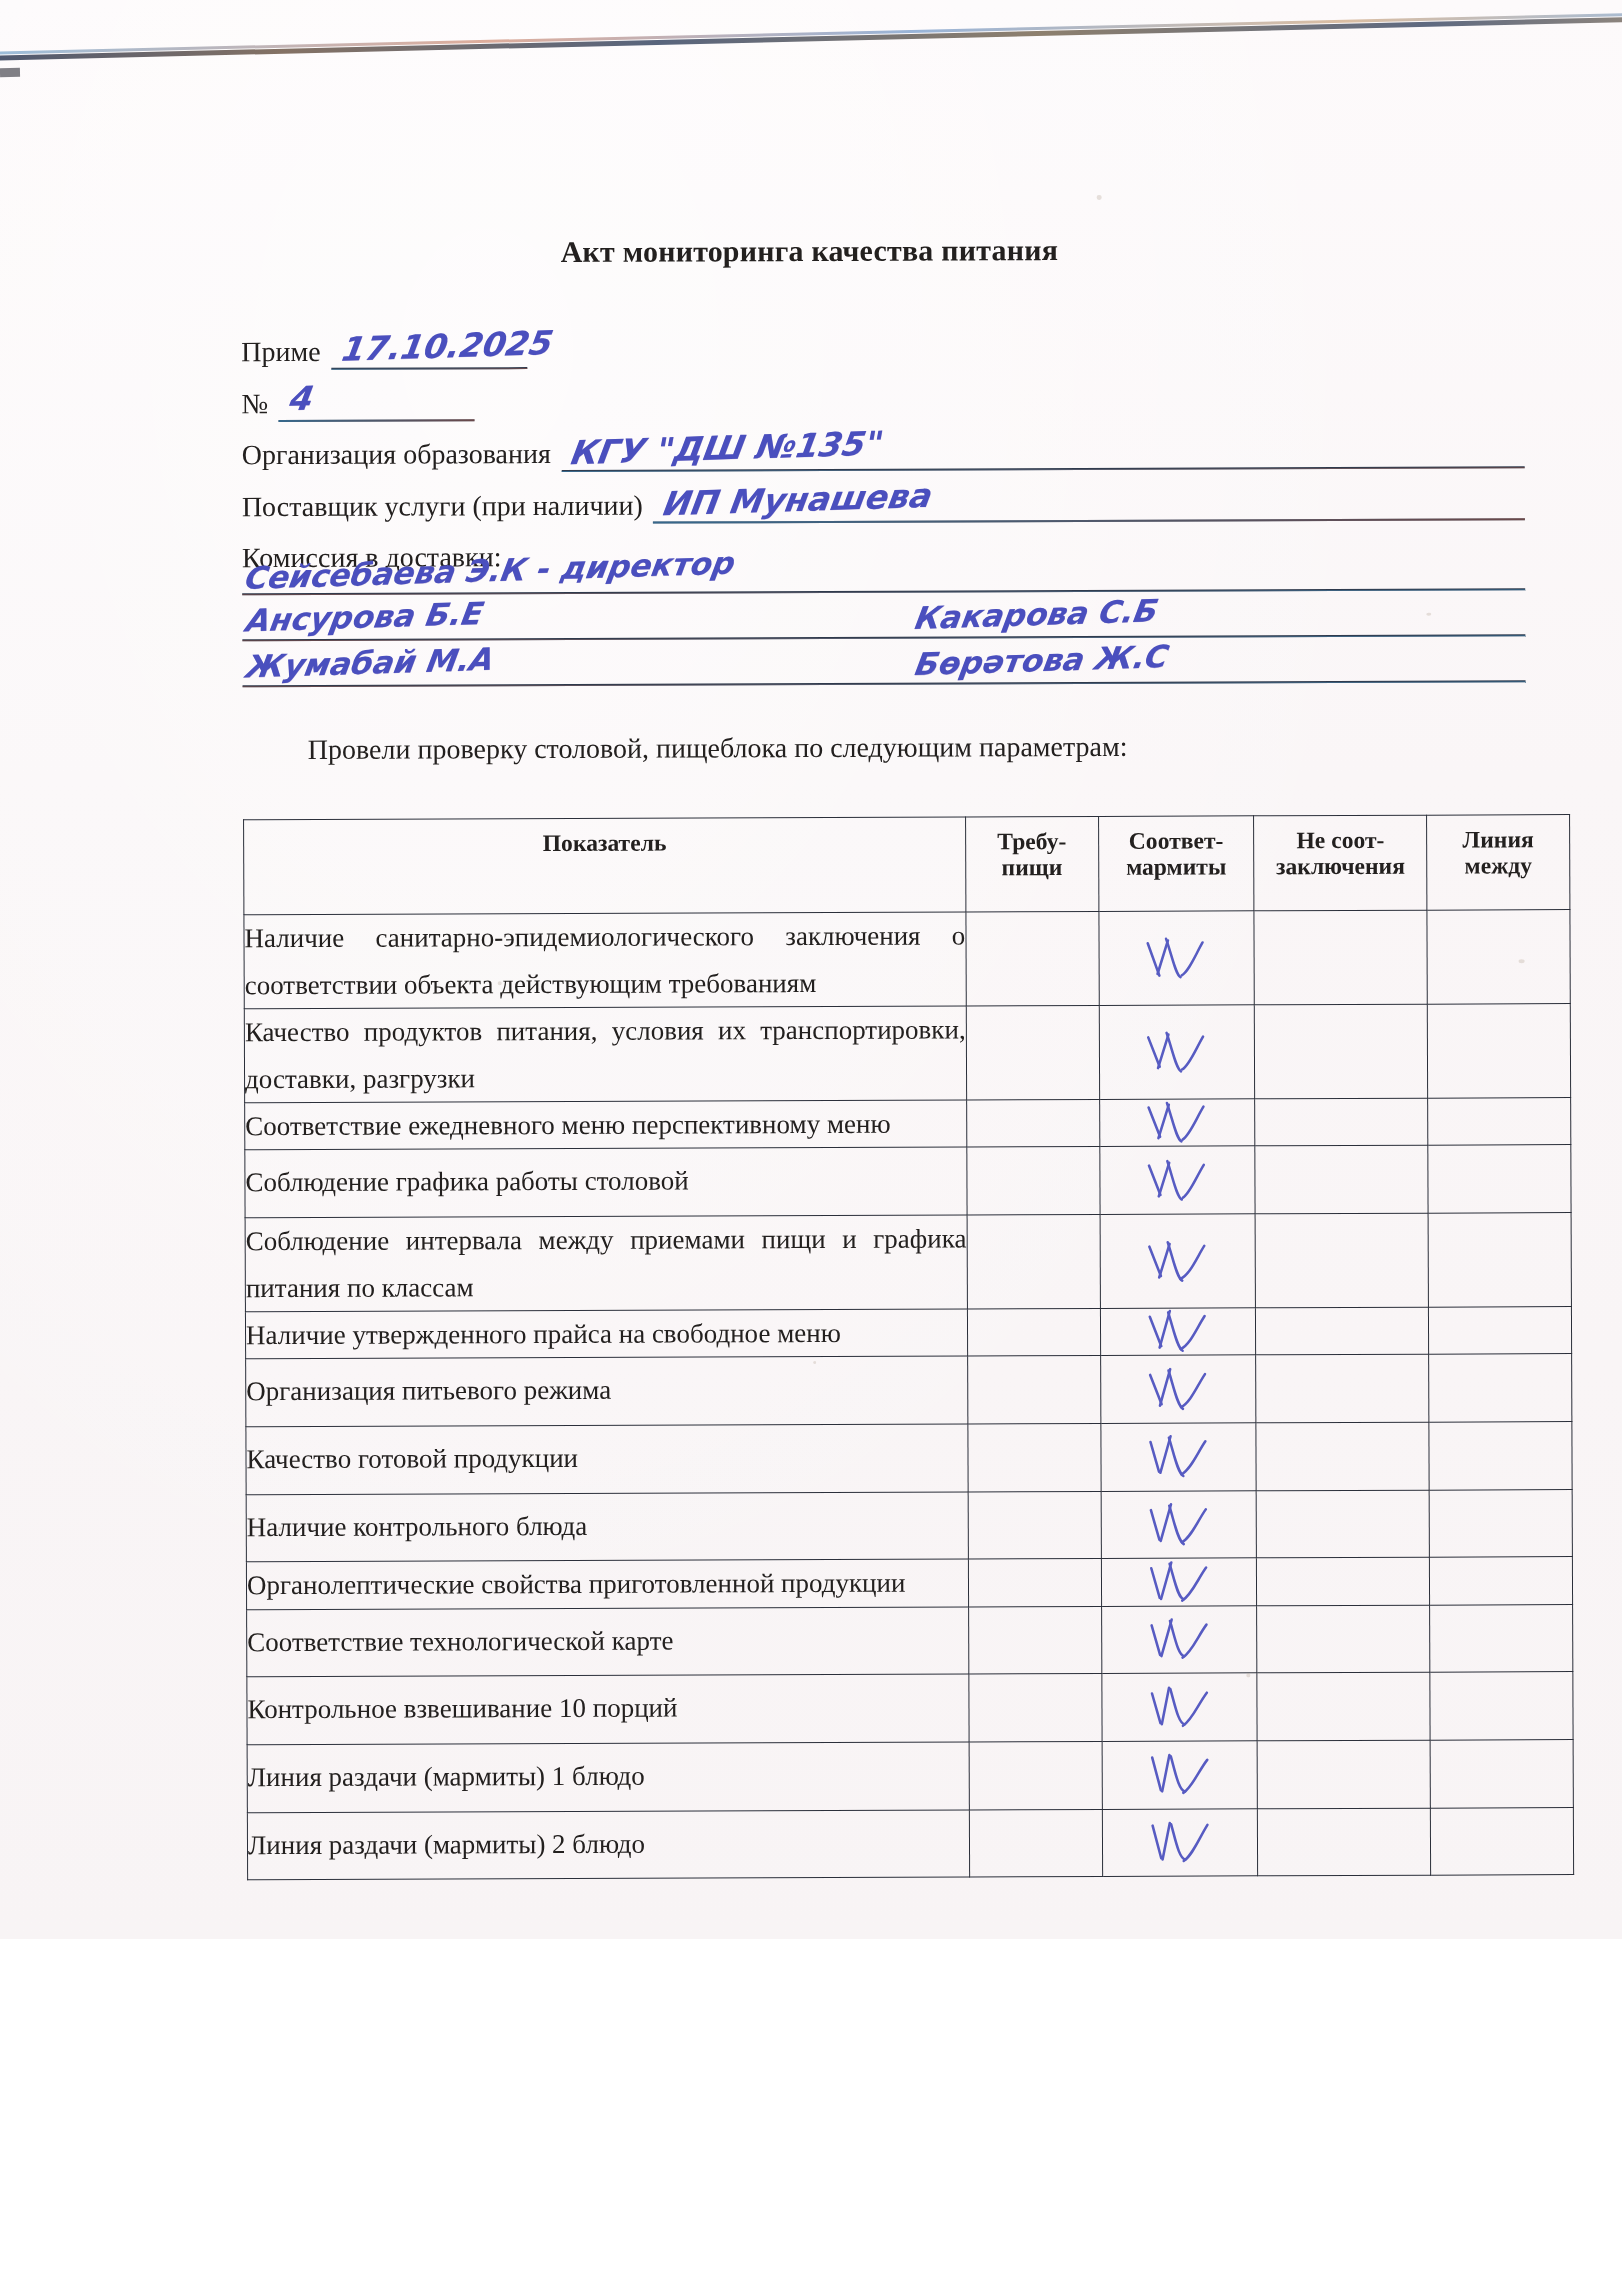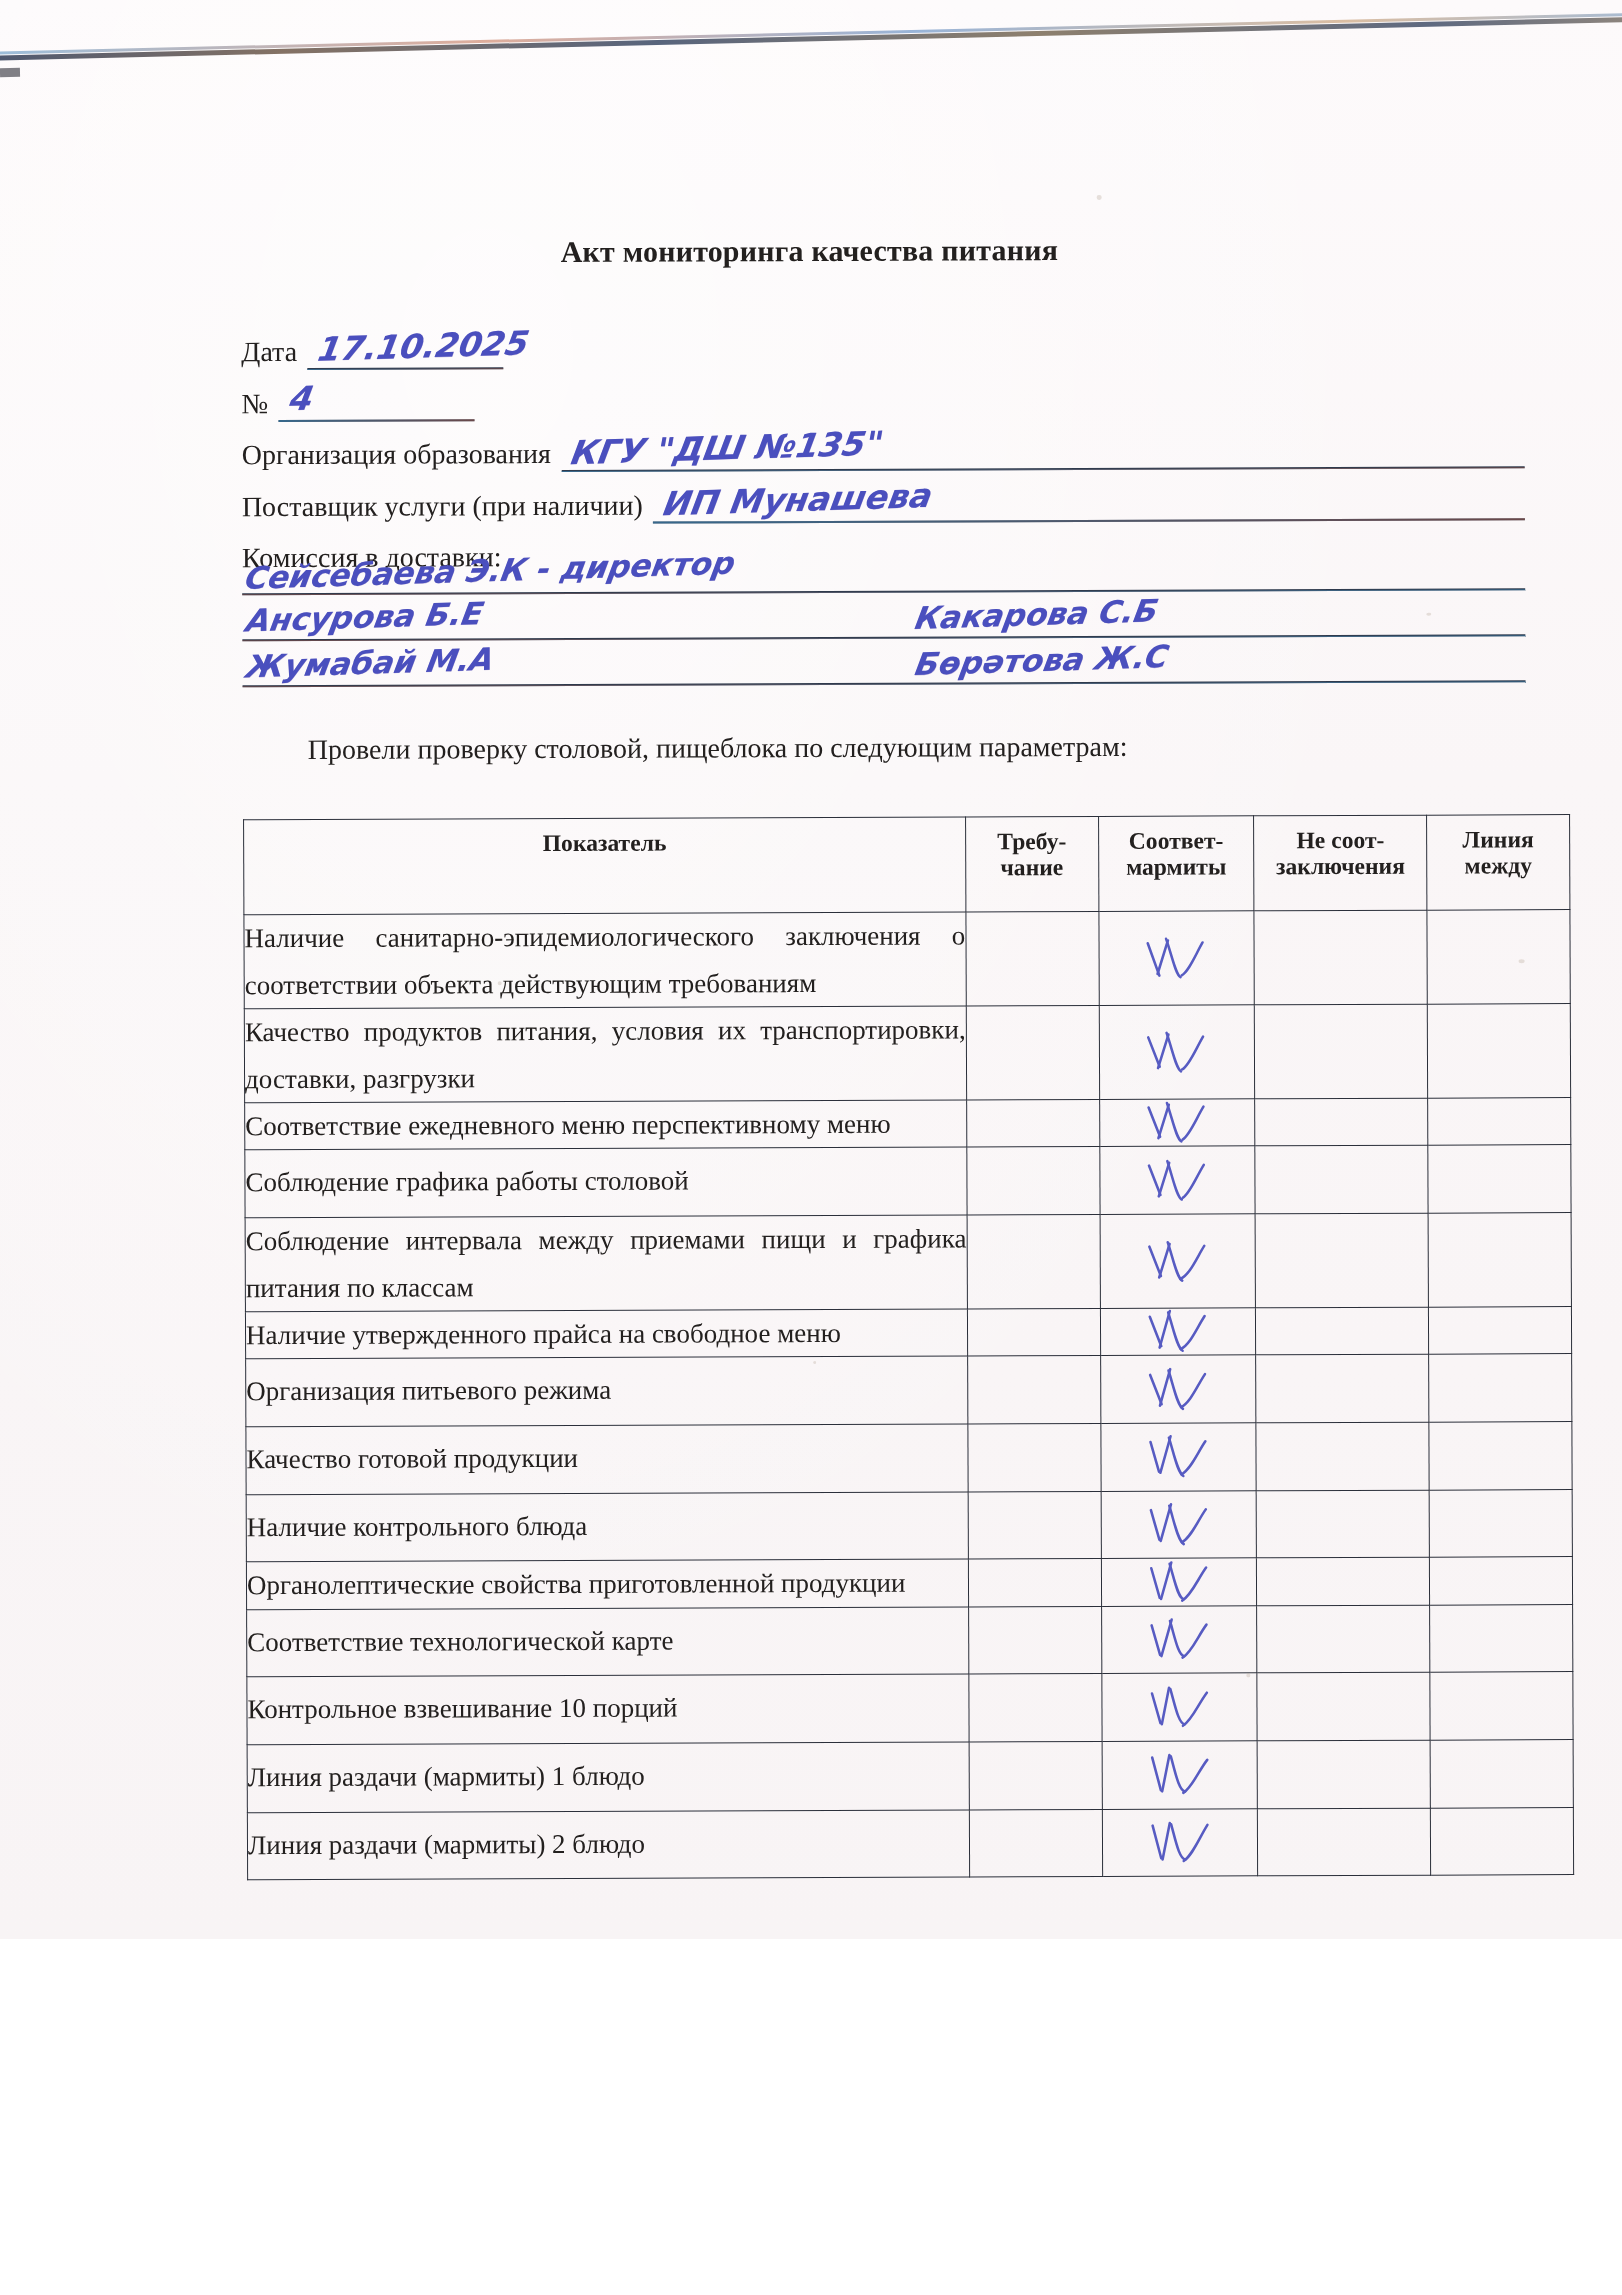--- a/index.html
+++ b/index.html
@@ -243,21 +243,21 @@
     <div class="corner"></div>
   </div>
 
   <div class="sheet">
 
     <div class="doc-title">Акт мониторинга качества питания</div>
 
     <div class="form-block">
 
       <div class="form-row">
-        <span class="form-label">Дата</span>
+        <span class="form-label">Приме</span>
         <span class="rule short-date">
           <span class="hand hand-ink">17.10.2025</span>
         </span>
       </div>
 
       <div class="form-row">
         <span class="form-label">№</span>
         <span class="rule short-num">
           <span class="hand hand-ink">4</span>
         </span>
@@ -298,21 +298,21 @@
     </div>
 
     <div class="intro">Провели проверку столовой, пищеблока по следующим параметрам:</div>
 
     <table class="check">
       <thead>
         <tr>
           <th class="c-ind">Показатель</th>
           <th class="c-req">
             <span>Требу-</span><br>
-            <span>чание</span>
+            <span>пищи</span>
           </th>
           <th class="c-ok">
             <span>Соответ-</span><br>
             <span>мармиты</span>
           </th>
           <th class="c-no">
             <span>Не соот-</span><br>
             <span>заключения</span>
           </th>
           <th class="c-note">

